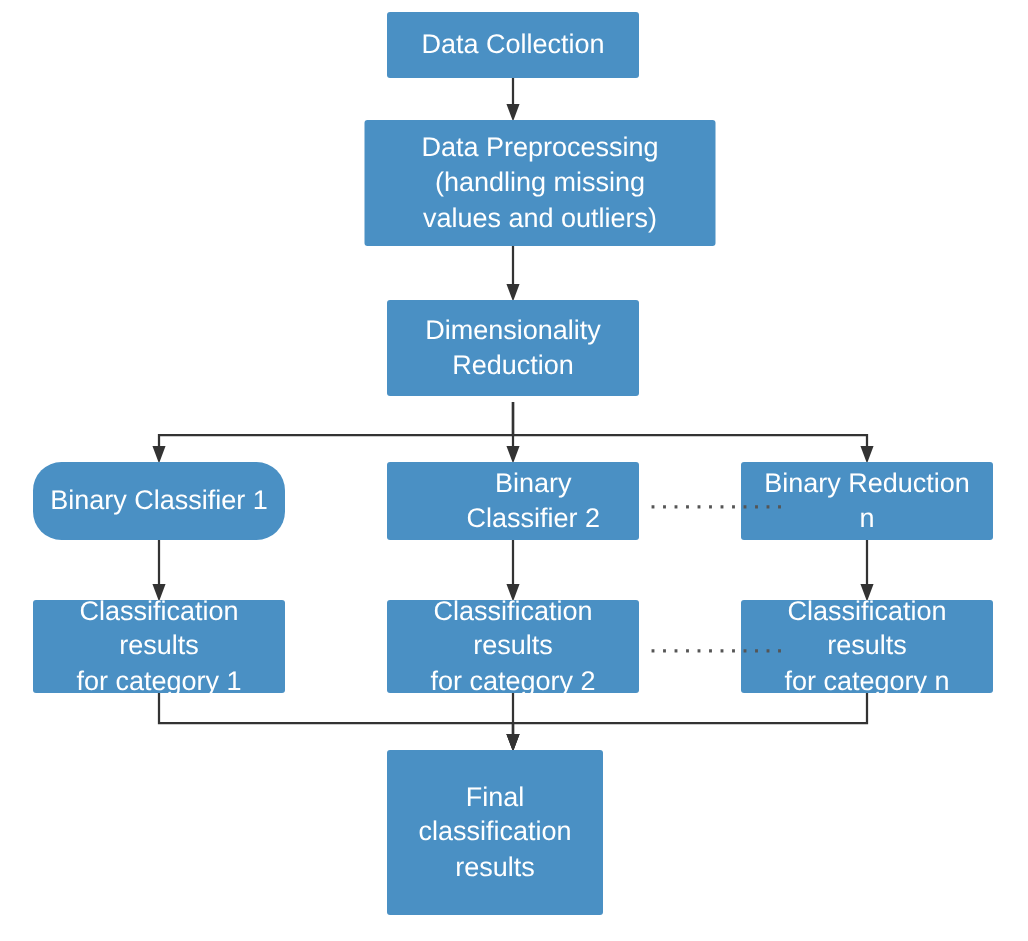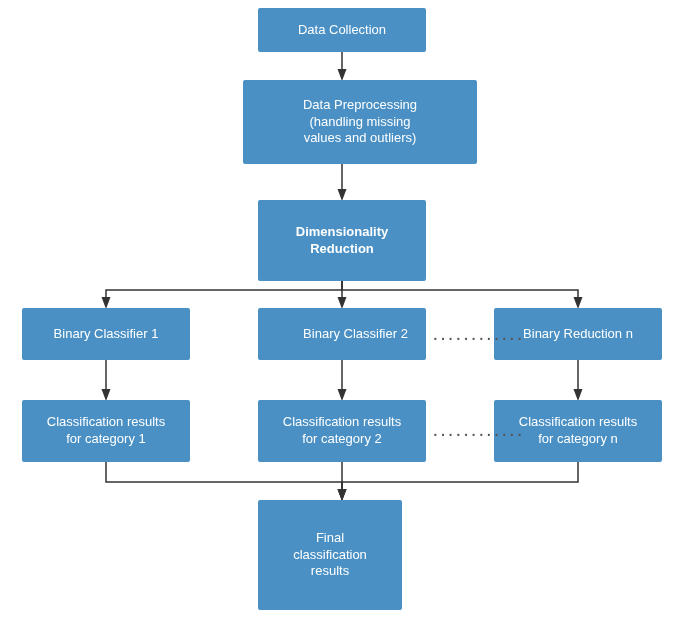--- a/index.html
+++ b/index.html
@@ -17,21 +17,21 @@
       height: 627px;
     }
     .box {
       position: absolute;
       background: #4a90c4;
       color: #fff;
       text-align: center;
       display: flex;
       align-items: center;
       justify-content: center;
-      font-size: 13px;
+      font-size: 18px;
       line-height: 1.3;
       border-radius: 2px;
       padding: 6px 8px;
     }
     svg.arrows {
       position: absolute;
       top: 0; left: 0;
       width: 685px;
       height: 627px;
       pointer-events: none;
@@ -87,25 +87,25 @@
 
     <polyline points="578,462 578,482 342,482 342,498" marker-end="url(#arrow)"></polyline>
   </svg>
 
   <div class="box" style="left:258px;top:8px;width:168px;height:44px;">Data Collection</div>
 
   <div class="box" style="left:243px;top:80px;width:234px;height:84px;text-align:center;">
     Data Preprocessing<br>(handling missing<br>values and outliers)
   </div>
 
-  <div class="box" style="left:258px;top:200px;width:168px;height:81px;font-weight:bold;">
+  <div class="box" style="left:258px;top:200px;width:168px;height:64px;">
     Dimensionality<br>Reduction
   </div>
 
-  <div class="box" style="left:22px;top:308px;width:168px;height:52px;">Binary Classifier 1</div>
+  <div class="box" style="left:22px;top:308px;width:168px;height:52px;border-radius:19px;">Binary Classifier 1</div>
 
   <div class="box" style="left:258px;top:308px;width:168px;height:52px;padding-left:35px;">Binary Classifier 2</div>
 
   <div class="box" style="left:494px;top:308px;width:168px;height:52px;">Binary Reduction n</div>
 
   <div class="box" style="left:22px;top:400px;width:168px;height:62px;">
     Classification results<br>for category 1
   </div>
 
   <div class="box" style="left:258px;top:400px;width:168px;height:62px;">

